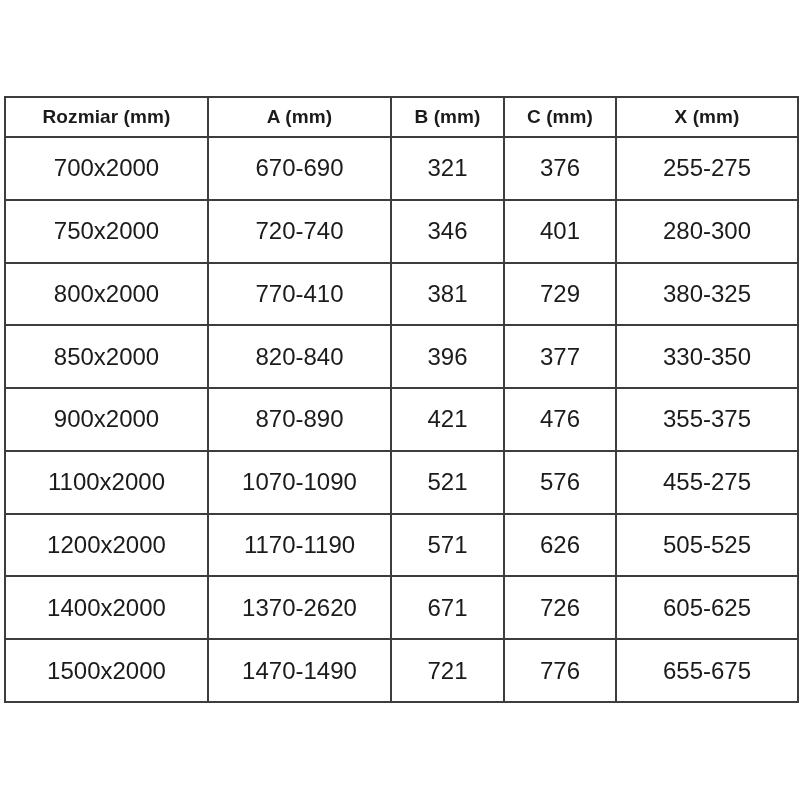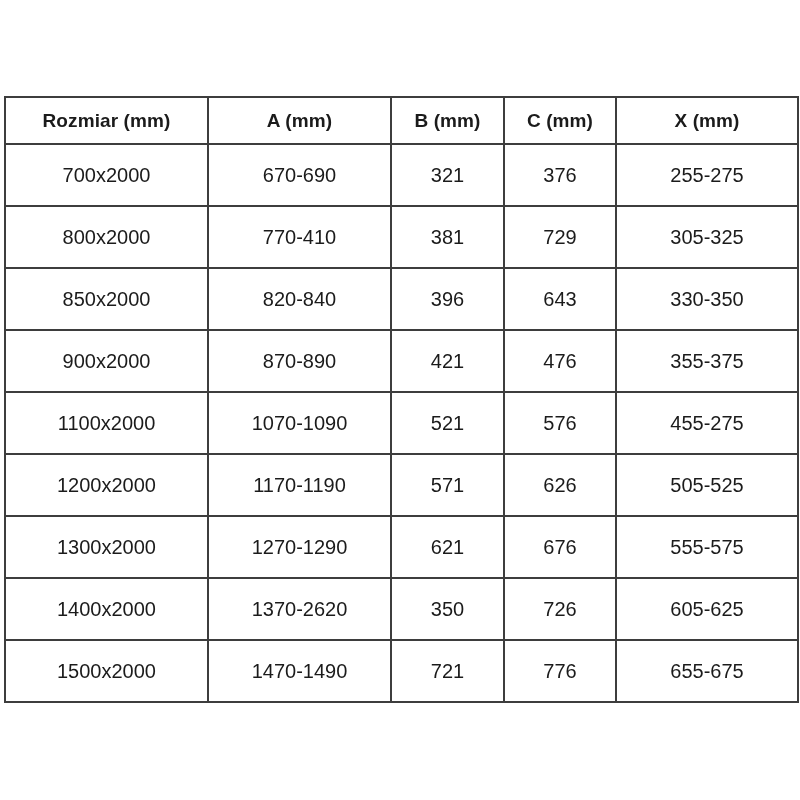--- a/index.html
+++ b/index.html
@@ -34,28 +34,28 @@
   .size-table col.c4 { width: 182px; }
   .size-table th, .size-table td {
     border: 2px solid #3d3d3d;
     text-align: center;
     vertical-align: middle;
     color: #1b1b1b;
     padding: 0;
     overflow: hidden;
     white-space: nowrap;
   }
-  .size-table thead tr { height: 47px; }
+  .size-table thead tr { height: 40px; }
   .size-table th {
     font-size: 19px;
     font-weight: bold;
     letter-spacing: 0.1px;
   }
   .size-table td {
-    font-size: 20px;
+    font-size: 24px;
     font-weight: normal;
   }
 </style>
 </head>
 <body>
 
 <div class="page">
   <table class="size-table">
     <colgroup>
       <col class="c0">
@@ -75,31 +75,38 @@
     </thead>
     <tbody>
         <tr>
           <td>700x2000</td>
           <td>670-690</td>
           <td>321</td>
           <td>376</td>
           <td>255-275</td>
         </tr>
         <tr>
+          <td>750x2000</td>
+          <td>720-740</td>
+          <td>346</td>
+          <td>401</td>
+          <td>280-300</td>
+        </tr>
+        <tr>
           <td>800x2000</td>
           <td>770-410</td>
           <td>381</td>
           <td>729</td>
-          <td>305-325</td>
+          <td>380-325</td>
         </tr>
         <tr>
           <td>850x2000</td>
           <td>820-840</td>
           <td>396</td>
-          <td>643</td>
+          <td>377</td>
           <td>330-350</td>
         </tr>
         <tr>
           <td>900x2000</td>
           <td>870-890</td>
           <td>421</td>
           <td>476</td>
           <td>355-375</td>
         </tr>
         <tr>
@@ -110,30 +117,23 @@
           <td>455-275</td>
         </tr>
         <tr>
           <td>1200x2000</td>
           <td>1170-1190</td>
           <td>571</td>
           <td>626</td>
           <td>505-525</td>
         </tr>
         <tr>
-          <td>1300x2000</td>
-          <td>1270-1290</td>
-          <td>621</td>
-          <td>676</td>
-          <td>555-575</td>
-        </tr>
-        <tr>
           <td>1400x2000</td>
           <td>1370-2620</td>
-          <td>350</td>
+          <td>671</td>
           <td>726</td>
           <td>605-625</td>
         </tr>
         <tr>
           <td>1500x2000</td>
           <td>1470-1490</td>
           <td>721</td>
           <td>776</td>
           <td>655-675</td>
         </tr>

